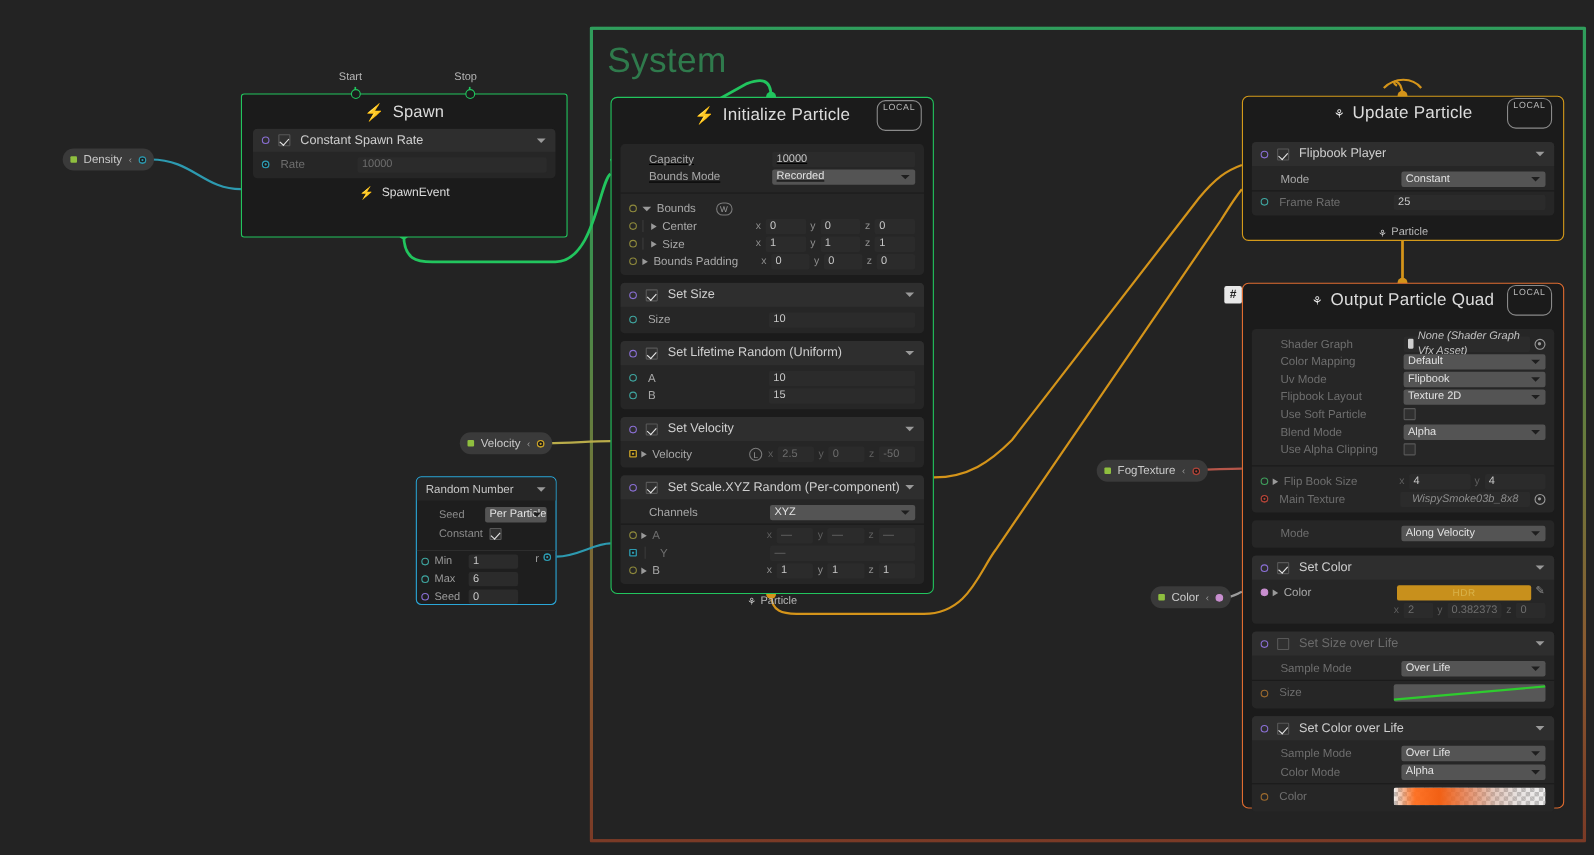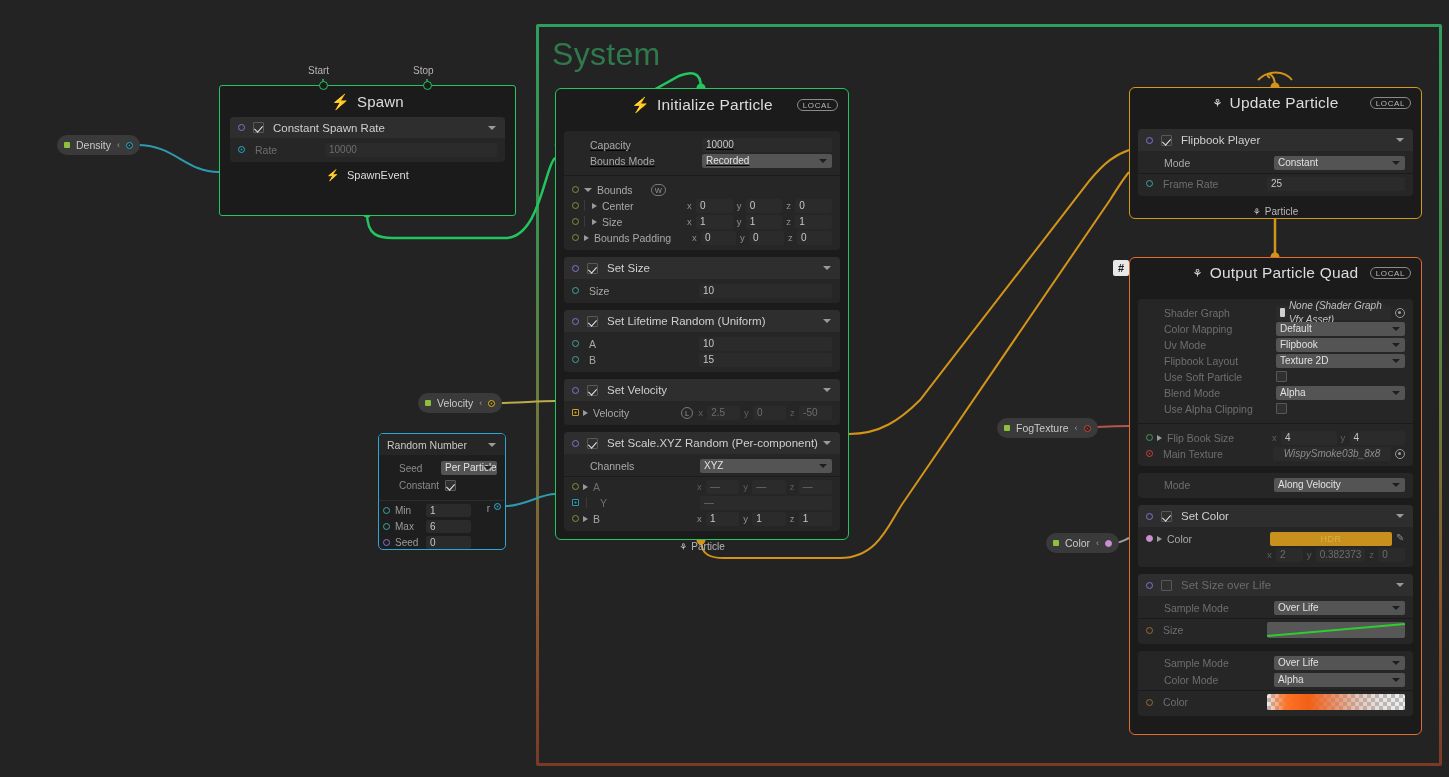--- a/index.html
+++ b/index.html
@@ -28,21 +28,21 @@
   
   .node { position:absolute; border-radius:7px; }
   .node-title {
     display:flex; align-items:center; justify-content:center; position:relative;
     height:34px; color:#dcdcdc; font-size:15.5px; letter-spacing:.2px;
   }
   .node-title .bolt { margin-right:7px; font-size:15px; color:#e8e8e8; }
   .local-badge {
     position:absolute; right:10px; top:50%; transform:translateY(-50%);
     border:1px solid #8a8a8a; color:#b9b9b9; border-radius:8px;
-    font-size:8px; padding:1px 5px 0 5px; letter-spacing:.6px;
+    font-size:8px; padding:1px 5px 16px 5px; letter-spacing:.6px;
   }
   .spacer { height:10px; }
 
   
   .blk { background:#262626; border-radius:4px; margin:0 8px 7px 8px; overflow:hidden; }
   .blk-head {
     display:flex; align-items:center; height:22px; padding:0 8px;
     background:#2e2e2e; position:relative;
   }
   .blk-head.disabled .blk-name { color:#6b6b6b; }
@@ -669,20 +669,26 @@
           <span class="curvebox">
             <svg width="100%" height="16" viewBox="0 0 150 16" preserveAspectRatio="none">
               <path d="M0,14 L150,2" stroke="#2ecc2e" stroke-width="2" fill="none"></path>
             </svg>
           </span>
         </div>
       </div>
     </div>
 
     <div class="blk">
+      <div class="blk-head">
+        <span class="port purple"></span>
+        <span class="cb on" style="margin-left:8px;"></span>
+        <span class="blk-name">Set Color over Life</span>
+        <span class="chev"></span>
+      </div>
       <div class="blk-rows">
         <div class="row" style="height:16px;">
           <span class="row-label dim" style="margin-left:18px;width:110px;">Sample Mode</span>
           <span class="dropdown">Over Life</span>
         </div>
         <div class="row" style="height:16px;">
           <span class="row-label dim" style="margin-left:18px;width:110px;">Color Mode</span>
           <span class="dropdown">Alpha</span>
         </div>
         <div style="height:1px;background:#1b1b1b;margin:2px 0;"></div>

